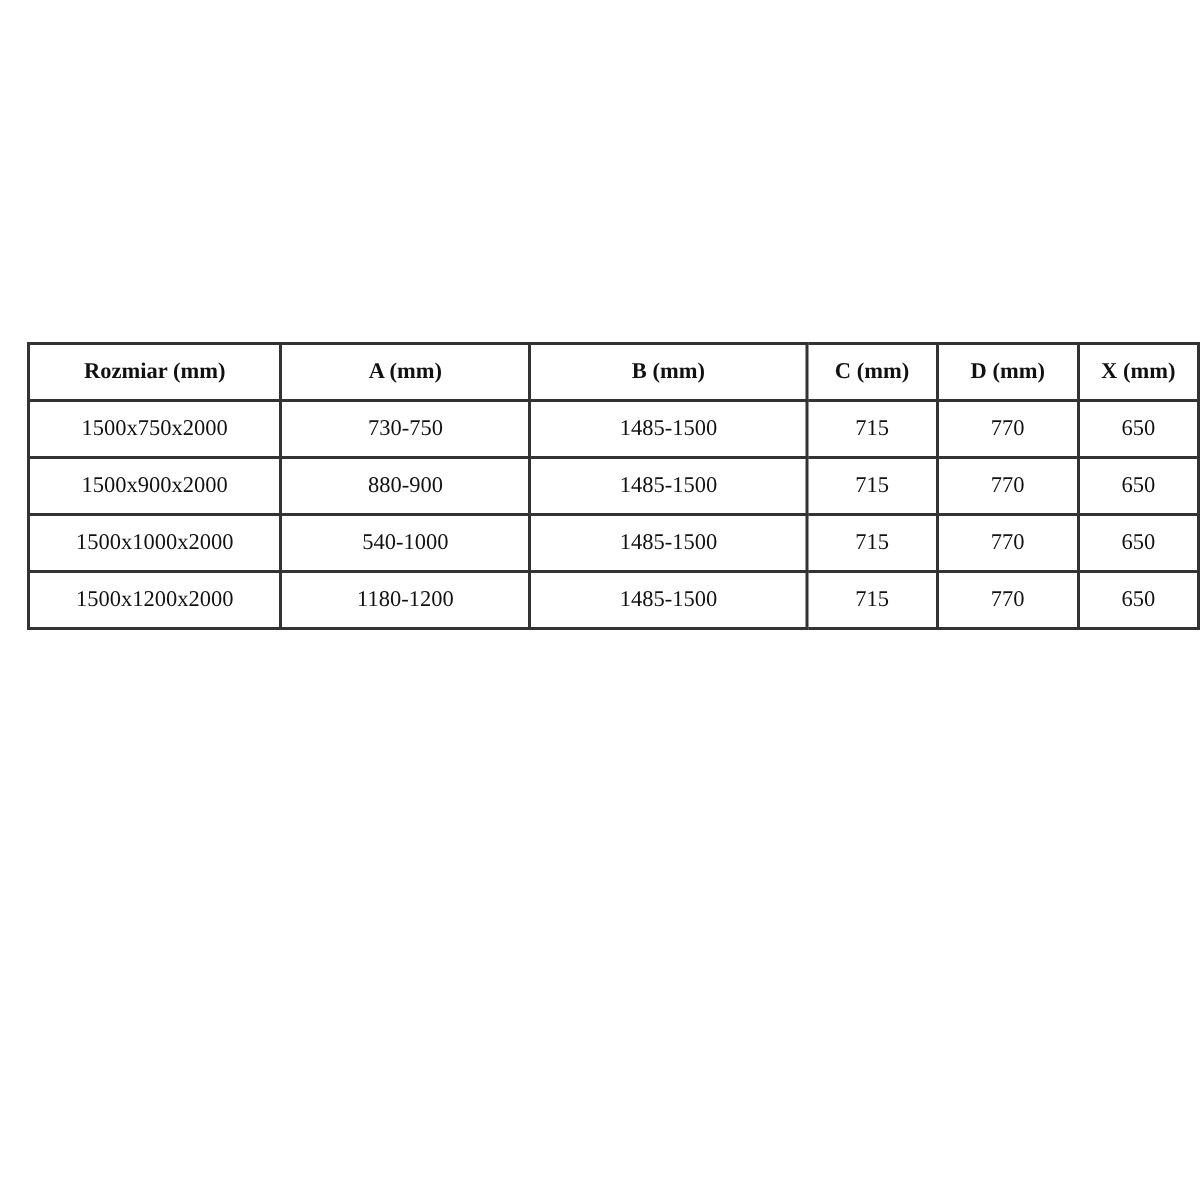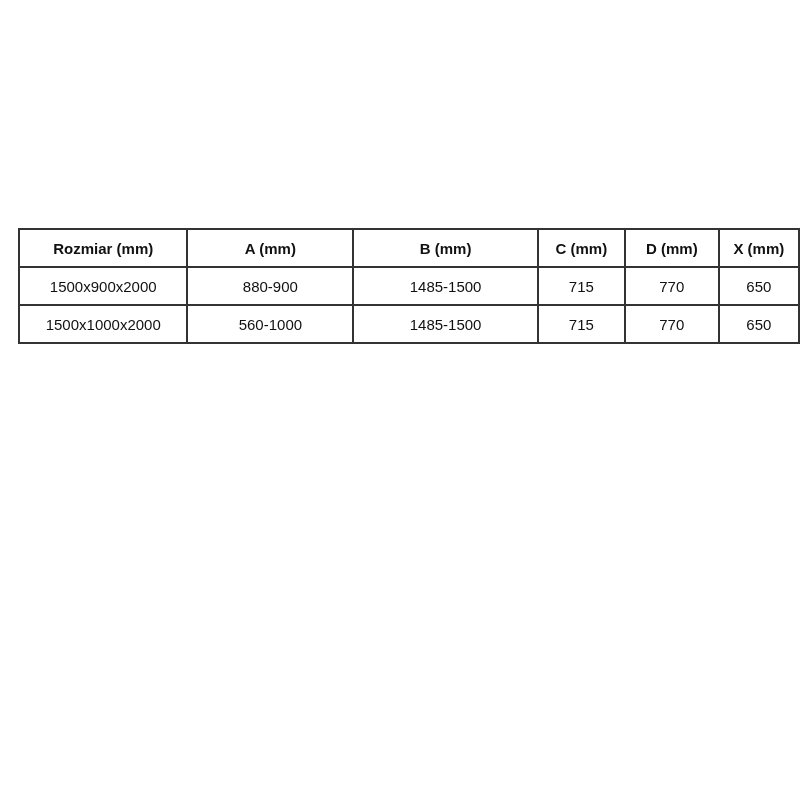--- a/index.html
+++ b/index.html
@@ -19,20 +19,21 @@
     inset: 0;
     background: var(--page-bg, #ffffff);
   }
   table.size-table {
     position: absolute;
     left: 18px;
     top: 228px;
     border-collapse: collapse;
     table-layout: fixed;
     background: var(--page-bg, #ffffff);
+    font-family: Liberation Serif, serif;
   }
   table.size-table th,
   table.size-table td {
     border: 2px solid var(--border-color, #333333);
     color: var(--text-color, #111111);
     text-align: center;
     vertical-align: middle;
     padding: 0 2px;
     font-size: 15px;
     height: 36px;
@@ -64,30 +65,46 @@
           <th>Rozmiar (mm)</th>
           <th>A (mm)</th>
           <th>B (mm)</th>
           <th>C (mm)</th>
           <th>D (mm)</th>
           <th>X (mm)</th>
         </tr>
     </thead>
     <tbody id="table-body">
         <tr>
+          <td>1500x750x2000</td>
+          <td>730-750</td>
+          <td>1485-1500</td>
+          <td>715</td>
+          <td>770</td>
+          <td>650</td>
+        </tr>
+        <tr>
           <td>1500x900x2000</td>
           <td>880-900</td>
           <td>1485-1500</td>
           <td>715</td>
           <td>770</td>
           <td>650</td>
         </tr>
         <tr>
           <td>1500x1000x2000</td>
-          <td>560-1000</td>
+          <td>540-1000</td>
+          <td>1485-1500</td>
+          <td>715</td>
+          <td>770</td>
+          <td>650</td>
+        </tr>
+        <tr>
+          <td>1500x1200x2000</td>
+          <td>1180-1200</td>
           <td>1485-1500</td>
           <td>715</td>
           <td>770</td>
           <td>650</td>
         </tr>
       </tbody>
   </table>
 </div>
 
 </body></html>

